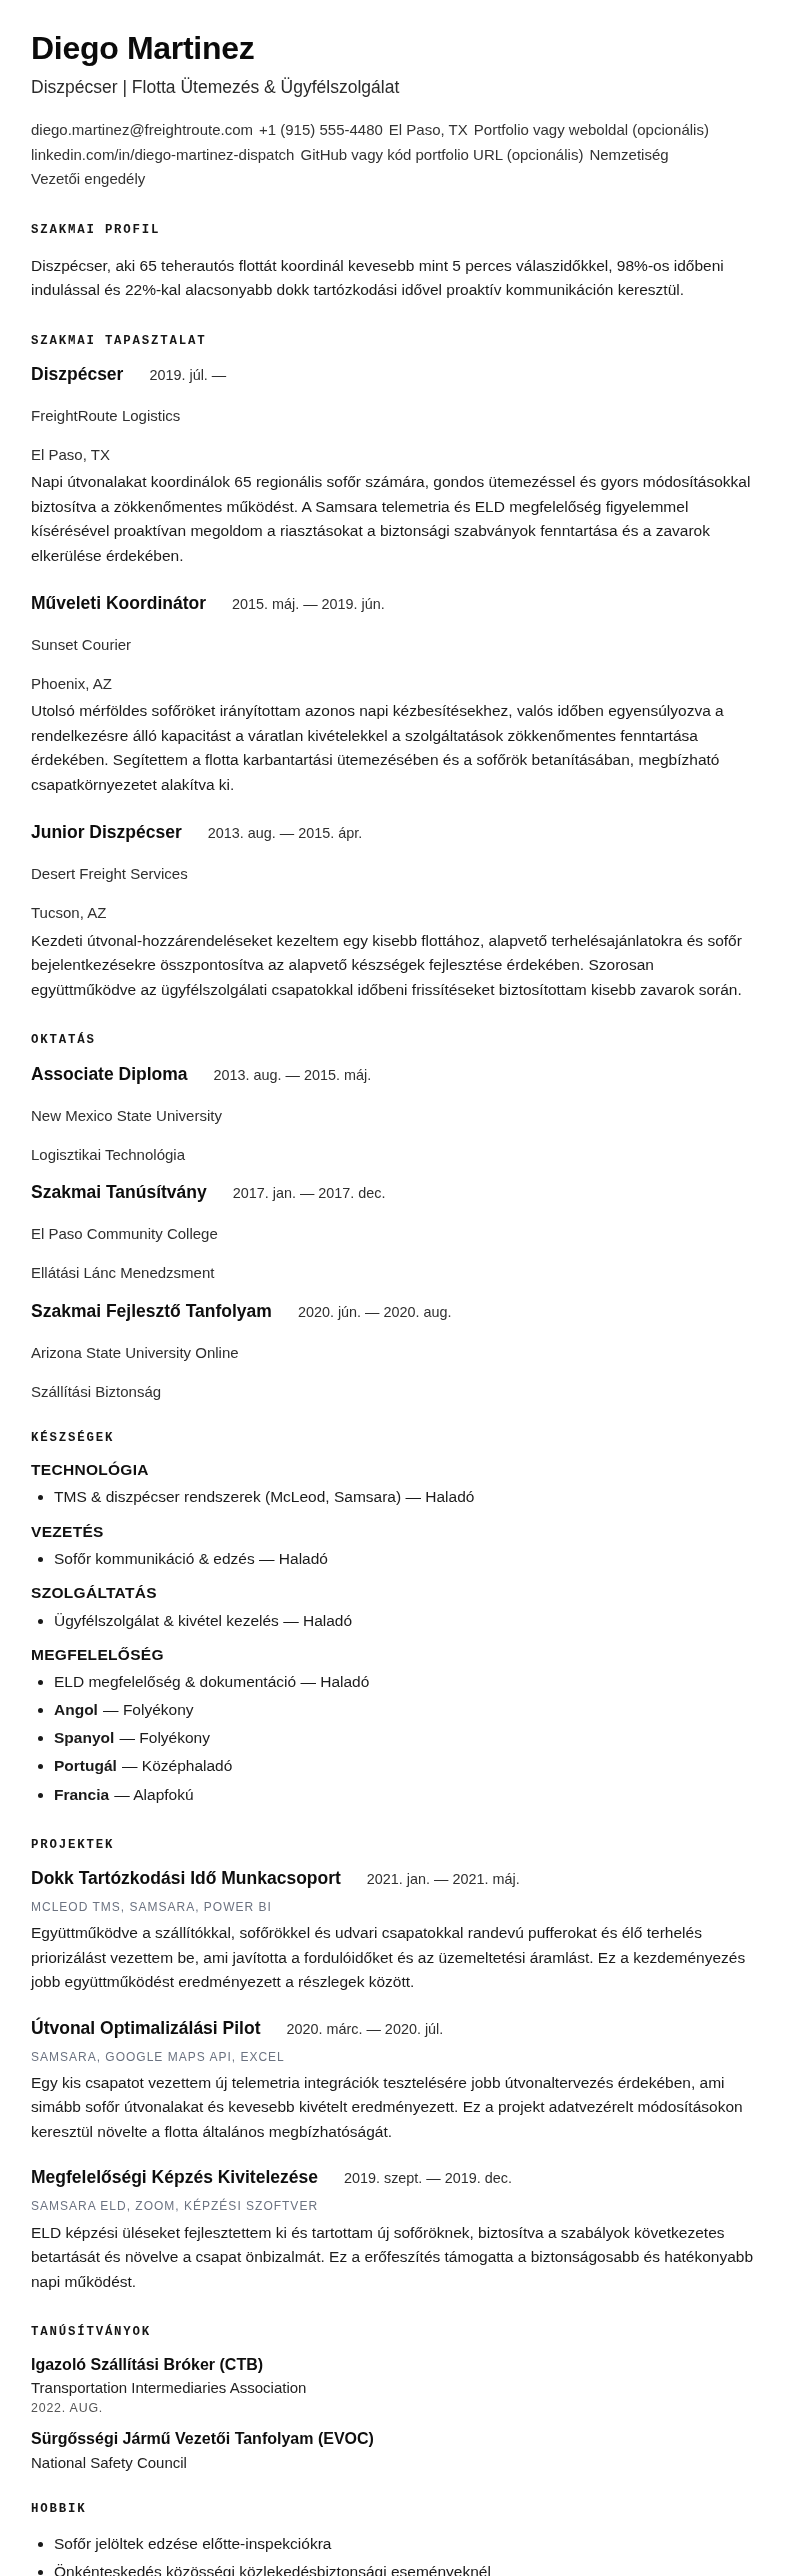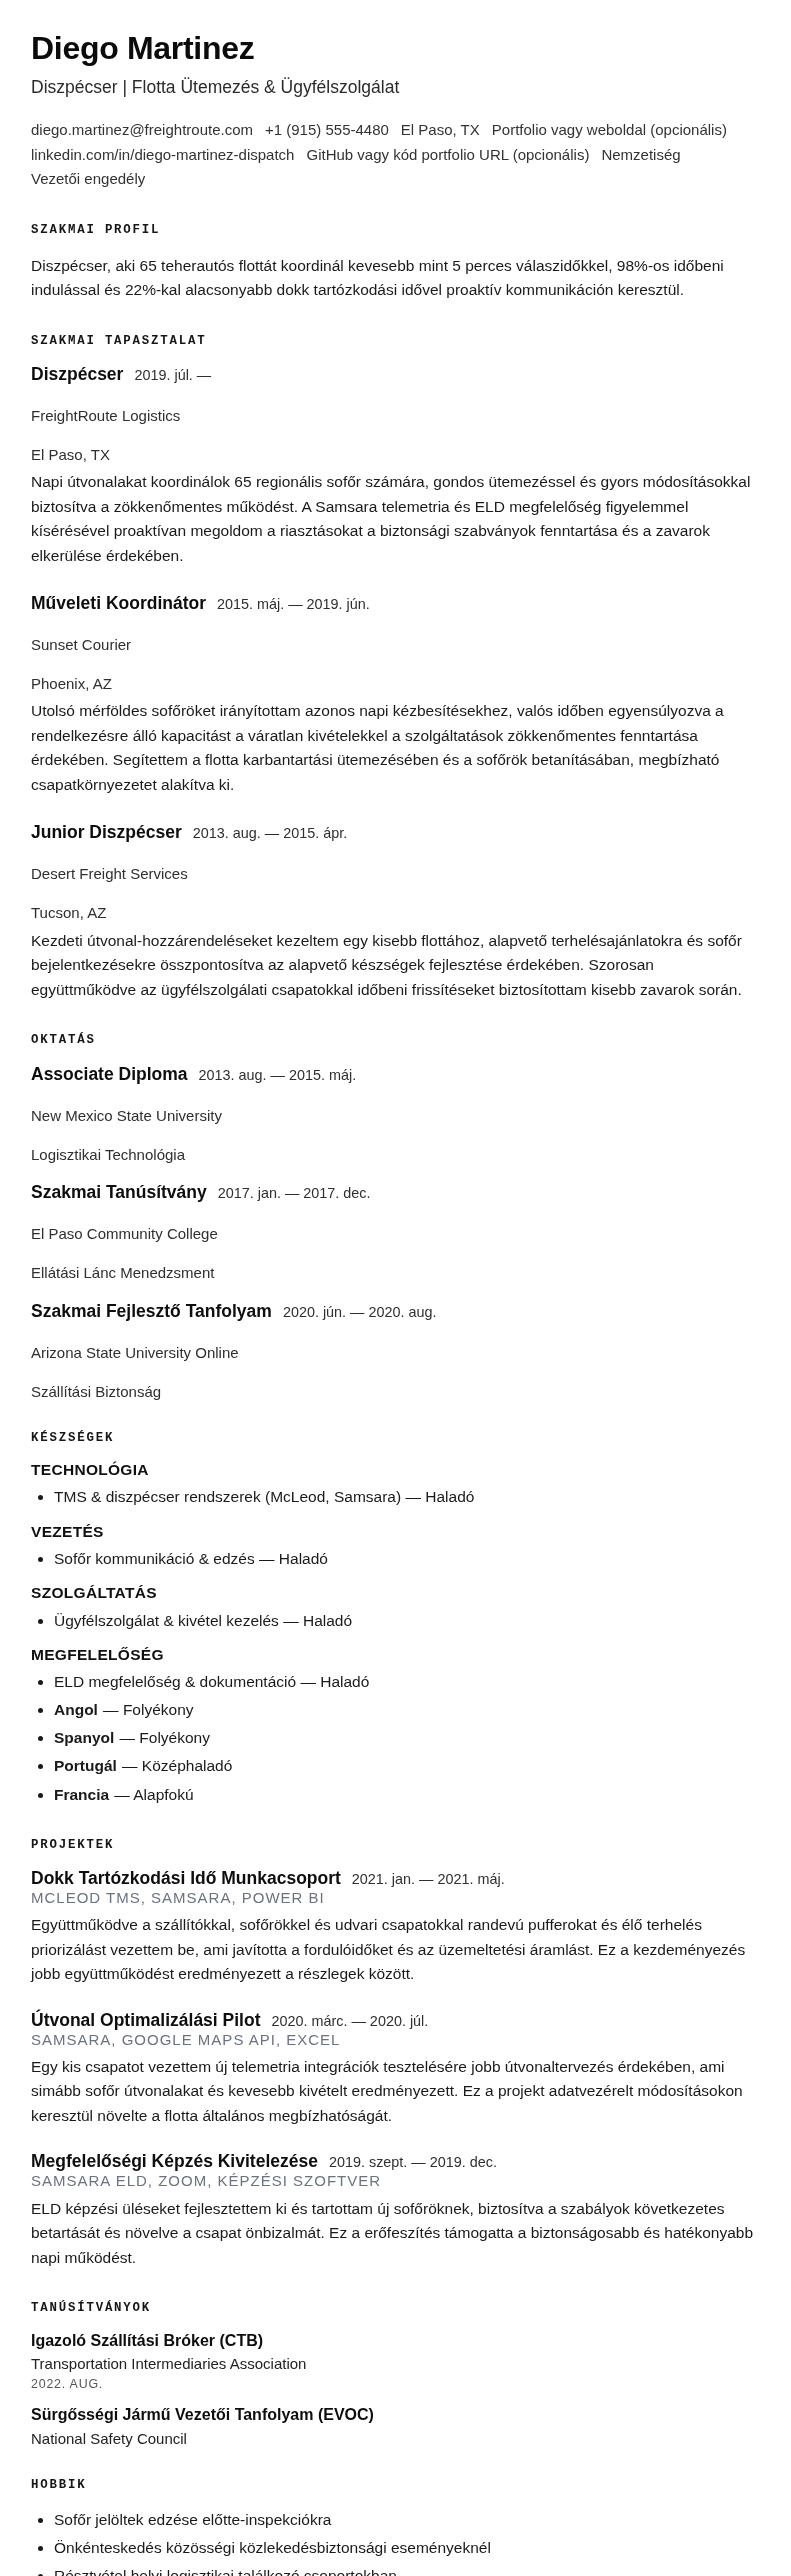--- a/index.html
+++ b/index.html
@@ -19,55 +19,55 @@
     margin: 0;
     letter-spacing: -0.3px;
     color: #0b0b0b;
   }
   .subtitle {
     font-size: 17.5px;
     color: #2b2b2b;
     margin-top: 10.3px;
   }
   .contact { margin-top: 19.6px; font-size: 15px; color: #333333; }
-  .contact-row { display: flex; flex-wrap: wrap; gap: 0 12px; line-height: 1.65; }
+  .contact-row { display: flex; flex-wrap: wrap; gap: 0 6px; line-height: 1.65; }
   .section-heading {
     font-size: 12.4px;
     font-weight: 700;
     letter-spacing: 1.8px;
     color: #161616;
     margin: 31px 0 16.5px 0;
     text-transform: uppercase;
     font-family: Liberation Mono, monospace;
   }
   .body-text {
     font-size: 15.5px;
     line-height: 1.58;
     color: #1a1a1a;
   }
-  .entry-header { display: flex; align-items: baseline; gap: 11px; flex-wrap: wrap; }
+  .entry-header { display: flex; align-items: baseline; gap: 26px; flex-wrap: wrap; }
   .entry-title { font-size: 17.5px; font-weight: 700; color: #0e0e0e; }
   .entry-dates { font-size: 14.4px; color: #2f2f2f; }
   .entry-sub { font-size: 15px; color: #2f2f2f; margin-top: 22px; }
   .job { margin-bottom: 25px; }
   .desc { margin-top: 7.2px; }
   .edu { margin-bottom: 19.6px; }
   .skill-group { margin-bottom: 13.4px; }
   .skill-cat { font-size: 15.5px; font-weight: 700; letter-spacing: 0.3px; color: #101010; }
   ul.bullets { margin: 6.2px 0 0 0; padding-left: 23px; }
   ul.bullets li { font-size: 15.5px; line-height: 1.55; margin: 4.1px 0; color: #1a1a1a; }
   .lang-name { font-weight: 700; }
   .lang-level { margin-left: 5.2px; }
   .project { margin-bottom: 23px; }
   .stack {
-    font-size: 15px;
+    font-size: 12px;
     letter-spacing: 1px;
     color: #6b7280;
     text-transform: uppercase;
-    margin-top: 0;
+    margin-top: 11px;
   }
   .cert { margin-bottom: 15.5px; }
   .cert-name { font-size: 16px; font-weight: 700; color: #0e0e0e; }
   .cert-issuer { font-size: 15px; margin-top: 5.2px; color: #222222; }
   .cert-date {
     font-size: 12.4px;
     letter-spacing: 0.8px;
     color: #555555;
     margin-top: 5.2px;
     text-transform: uppercase;

